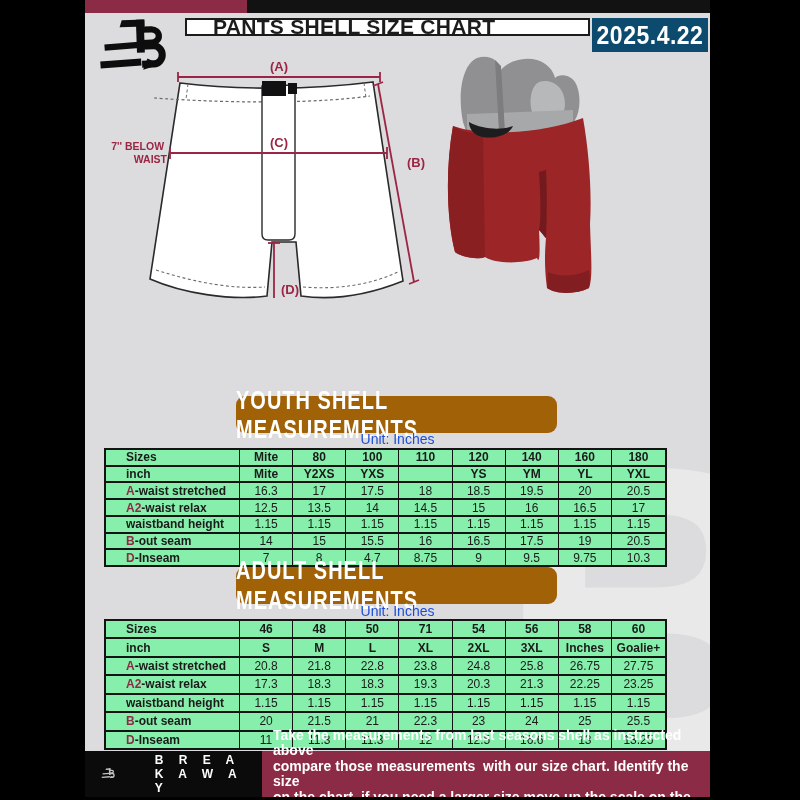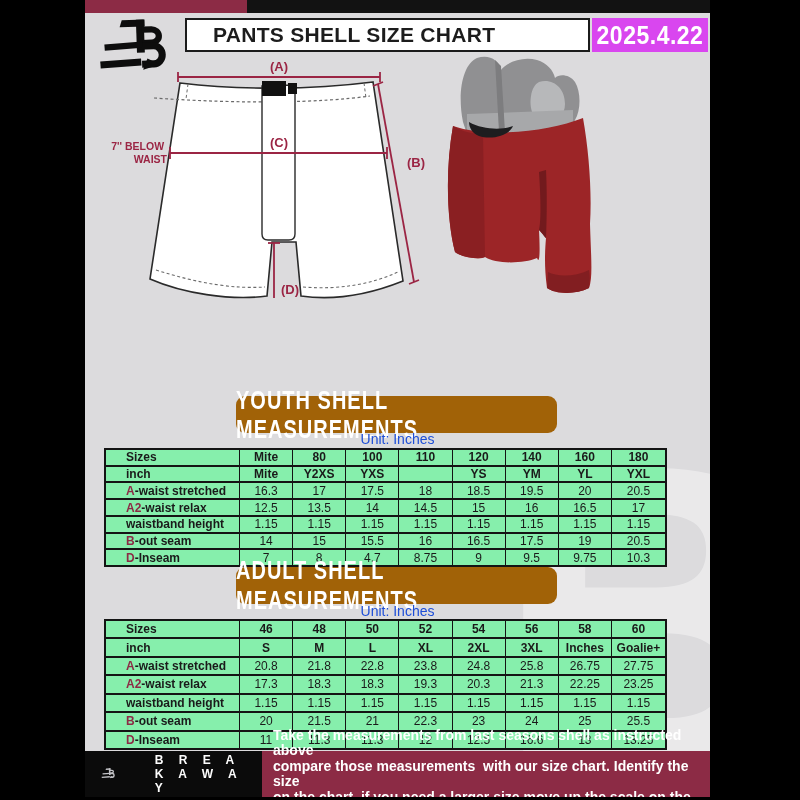--- a/index.html
+++ b/index.html
@@ -5,24 +5,24 @@
   html,body{margin:0;padding:0;background:#000;}
   .page{position:relative;width:800px;height:800px;background:#000;overflow:hidden;
         font-family:"Liberation Sans",sans-serif;}
   .content{position:absolute;left:85px;top:0;width:625px;height:797px;
            background:#dcdbdd;overflow:hidden;}
   
   .topstrip{position:absolute;left:0;top:0;width:100%;height:13px;background:#121212;}
   .topstrip .maroon-seg{position:absolute;left:0;top:0;width:162px;height:13px;background:#8c2b45;}
   
   .logo-svg{position:absolute;left:10px;top:15px;width:82px;height:66px;color:#0d0d0d;}
-  .title-box{position:absolute;left:100px;top:18px;width:405px;height:34px;background:#fff;
+  .title-box{position:absolute;left:100px;top:18px;width:405px;height:18px;background:#fff;
              border:2px solid #1b1b1b;box-sizing:border-box;display:flex;align-items:center;}
   .title-box .title{font-size:21px;font-weight:bold;color:#1c1c1c;padding-left:26px;letter-spacing:0.3px;}
-  .date-box{position:absolute;left:507px;top:18px;width:116px;height:34px;background:#d946ef;
+  .date-box{position:absolute;left:507px;top:18px;width:116px;height:34px;background:#0c4a6e;
             display:flex;align-items:center;justify-content:center;}
   .date-box .date{font-size:23px;font-weight:bold;color:#fff;transform:scaleY(1.15);letter-spacing:0.5px;}
   
   .shorts-svg{position:absolute;left:25px;top:62px;width:330px;height:250px;}
   .dg-label{font-family:"Liberation Sans",sans-serif;font-size:13px;font-weight:bold;fill:#9b2544;}
   .dg-note{font-family:"Liberation Sans",sans-serif;font-size:10.5px;font-weight:bold;fill:#9b2544;}
   .pants-svg{position:absolute;left:358px;top:52px;width:152px;height:268px;}
   .photo-caption{position:absolute;left:511px;top:90px;width:115px;font-size:9px;font-weight:bold;
                  color:#9b2544;line-height:12px;white-space:pre-wrap;letter-spacing:0.2px;}
   
@@ -258,21 +258,21 @@
     </div>
     <div class="unit-label" style="top:603px;">Unit: Inches</div>
     <div class="size-table" style="top:619px;height:131px;" id="adult-table">
         <div class="t-row hdr">
           <div class="t-cell label-cell">
             <span>Sizes</span>
           </div>
           <div class="t-cell">46</div>
           <div class="t-cell">48</div>
           <div class="t-cell">50</div>
-          <div class="t-cell">52</div>
+          <div class="t-cell">71</div>
           <div class="t-cell">54</div>
           <div class="t-cell">56</div>
           <div class="t-cell">58</div>
           <div class="t-cell">60</div>
         </div>
         <div class="t-row hdr">
           <div class="t-cell label-cell">
             <span>inch</span>
           </div>
           <div class="t-cell">S</div>

